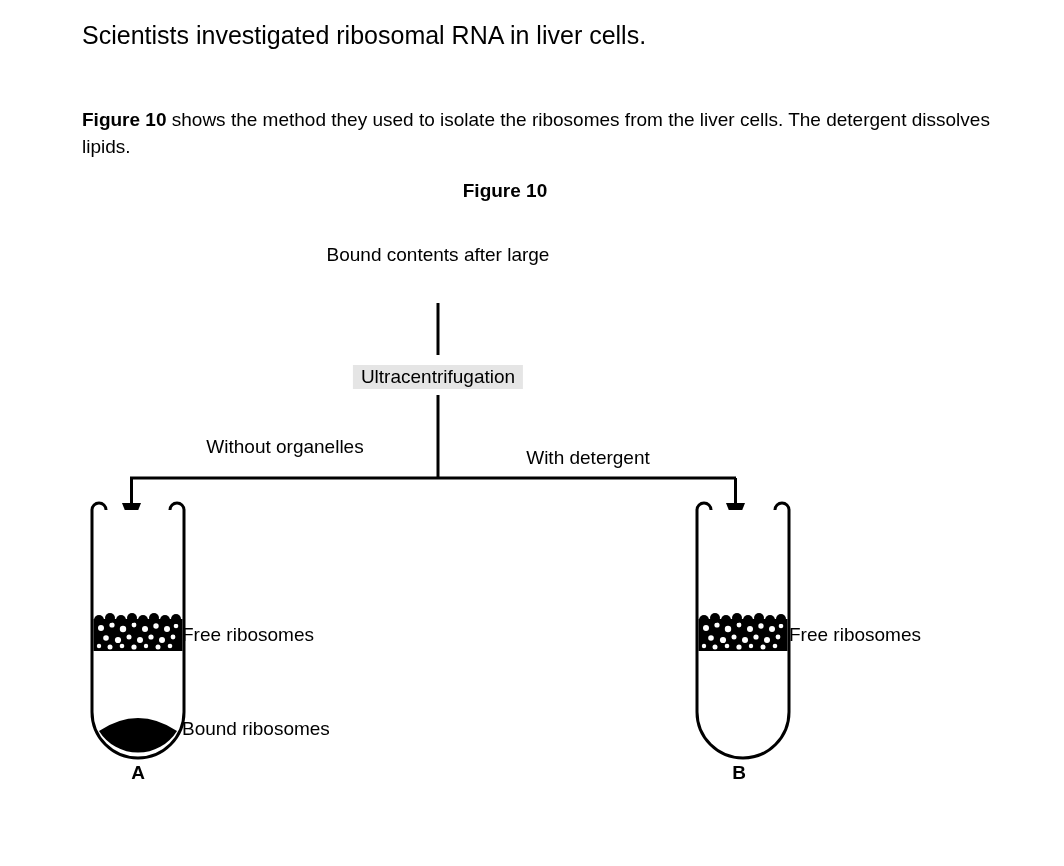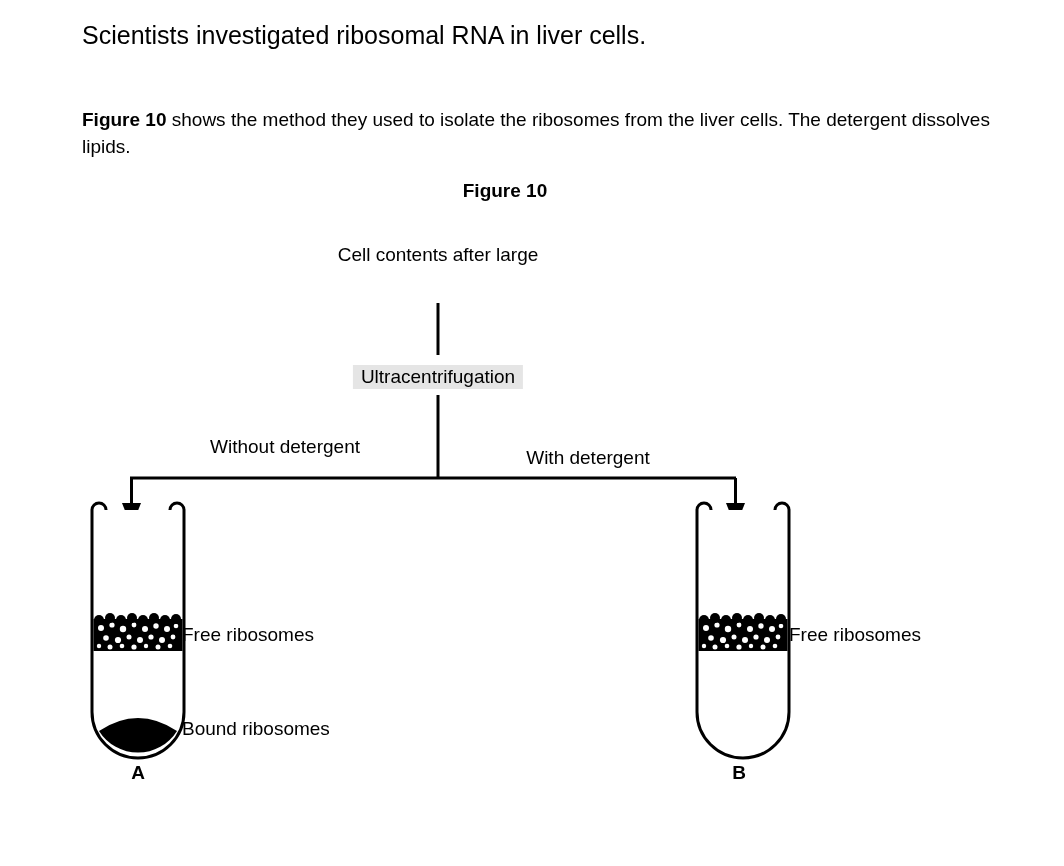--- a/index.html
+++ b/index.html
@@ -186,26 +186,26 @@
           <circle cx="748" cy="620" r="5"></circle>
             <circle cx="759" cy="618" r="5"></circle>
           <circle cx="770" cy="620" r="5"></circle>
             <circle cx="781" cy="619" r="5"></circle>
         </g>
       </g>
     </g>
   </svg>
 
   <div class="lbl lbl-center" style="left:438px; top:243px;">
-    <div>Cell contents after large</div>
+    <div>Bound contents after large</div>
   </div>
 
   <div class="lbl lbl-center" style="left:438px; top:365px; background:#e5e5e5; padding:0 8px;">Ultracentrifugation</div>
 
-  <div class="lbl lbl-center" style="left:285px; top:435px;">Without detergent</div>
+  <div class="lbl lbl-center" style="left:285px; top:435px;">Without organelles</div>
 
   <div class="lbl lbl-center" style="left:588px; top:446px;">With detergent</div>
 
   <div class="lbl" style="left:182px; top:623px;">Free ribosomes</div>
 
   <div class="lbl" style="left:182px; top:717px;">Bound ribosomes</div>
 
   <div class="lbl" style="left:789px; top:623px;">Free ribosomes</div>
 
   <div class="tube-letter" style="left:138px; top:762px;">A</div>

